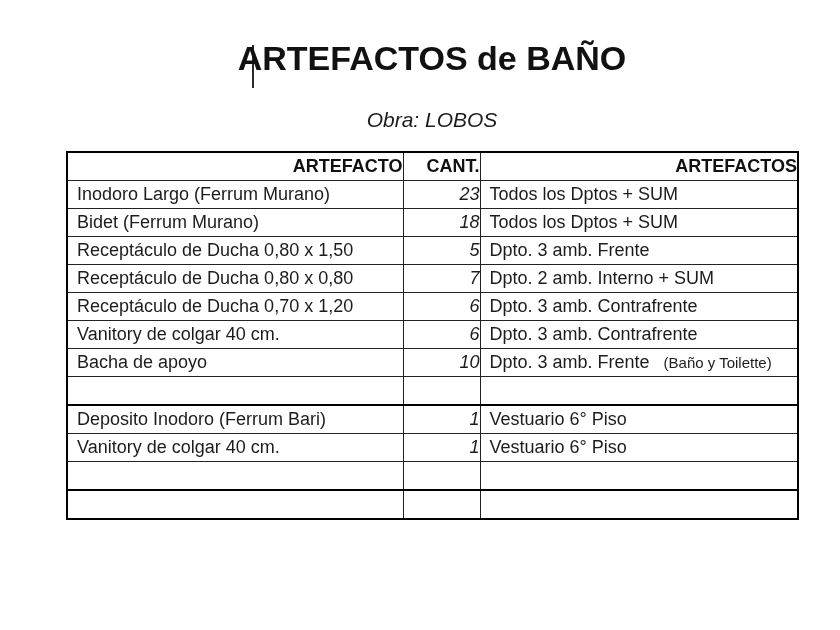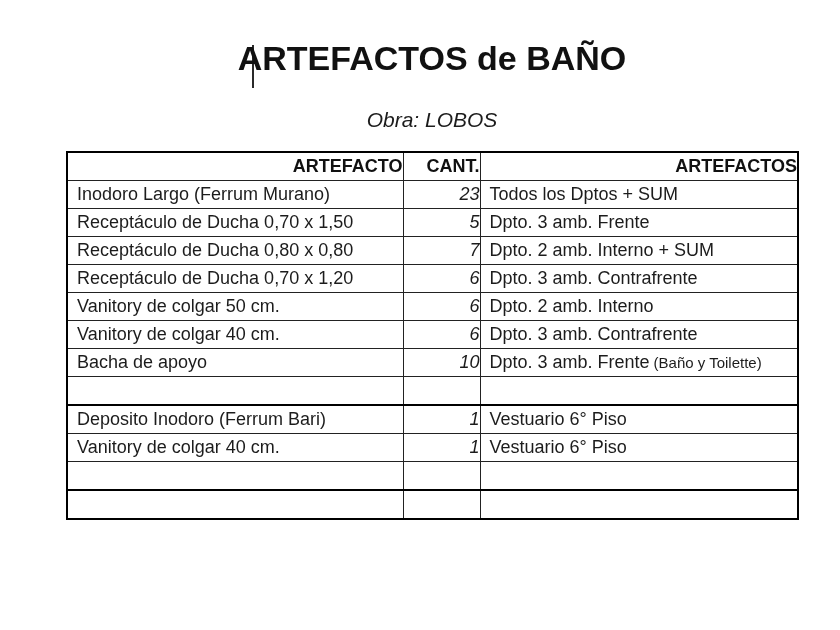--- a/index.html
+++ b/index.html
@@ -56,21 +56,21 @@
   .tbl thead th {
     height: 27px;
     font-weight: 700;
     text-align: right;
     font-size: 18px;
     padding: 0;
     color: #111111;
   }
   .tbl td.c-cant { text-align: right; padding: 0; font-style: italic; }
   .tbl tr.section-end td { border-bottom: 2px solid #000000; }
-  .ubi-note { font-size: 15px; margin-left: 4px; }
+  .ubi-note { font-size: 15px; margin-left: 14px; }
 </style>
 </head>
 <body>
 
 <div class="caret"></div>
 
 <div class="doc-title">ARTEFACTOS de BAÑO</div>
 
 <div class="doc-subtitle">Obra: LOBOS</div>
 
@@ -89,45 +89,45 @@
   </thead>
   <tbody>
       <tr>
     <td class="c-art">Inodoro Largo (Ferrum Murano)</td>
     <td class="c-cant">23</td>
     <td class="c-ubi">
       <span>Todos los Dptos + SUM</span><span class="ubi-note"></span>
     </td>
   </tr>
       <tr>
-    <td class="c-art">Receptáculo de Ducha 0,70 x 1,50</td>
+    <td class="c-art">Bidet (Ferrum Murano)</td>
+    <td class="c-cant">18</td>
+    <td class="c-ubi">
+      <span>Todos los Dptos + SUM</span><span class="ubi-note"></span>
+    </td>
+  </tr>
+      <tr>
+    <td class="c-art">Receptáculo de Ducha 0,80 x 1,50</td>
     <td class="c-cant">5</td>
     <td class="c-ubi">
       <span>Dpto. 3 amb. Frente</span><span class="ubi-note"></span>
     </td>
   </tr>
       <tr>
     <td class="c-art">Receptáculo de Ducha 0,80 x 0,80</td>
     <td class="c-cant">7</td>
     <td class="c-ubi">
       <span>Dpto. 2 amb. Interno + SUM</span><span class="ubi-note"></span>
     </td>
   </tr>
       <tr>
     <td class="c-art">Receptáculo de Ducha 0,70 x 1,20</td>
     <td class="c-cant">6</td>
     <td class="c-ubi">
       <span>Dpto. 3 amb. Contrafrente</span><span class="ubi-note"></span>
-    </td>
-  </tr>
-      <tr>
-    <td class="c-art">Vanitory de colgar 50 cm.</td>
-    <td class="c-cant">6</td>
-    <td class="c-ubi">
-      <span>Dpto. 2 amb. Interno</span><span class="ubi-note"></span>
     </td>
   </tr>
       <tr>
     <td class="c-art">Vanitory de colgar 40 cm.</td>
     <td class="c-cant">6</td>
     <td class="c-ubi">
       <span>Dpto. 3 amb. Contrafrente</span><span class="ubi-note"></span>
     </td>
   </tr>
       <tr>

